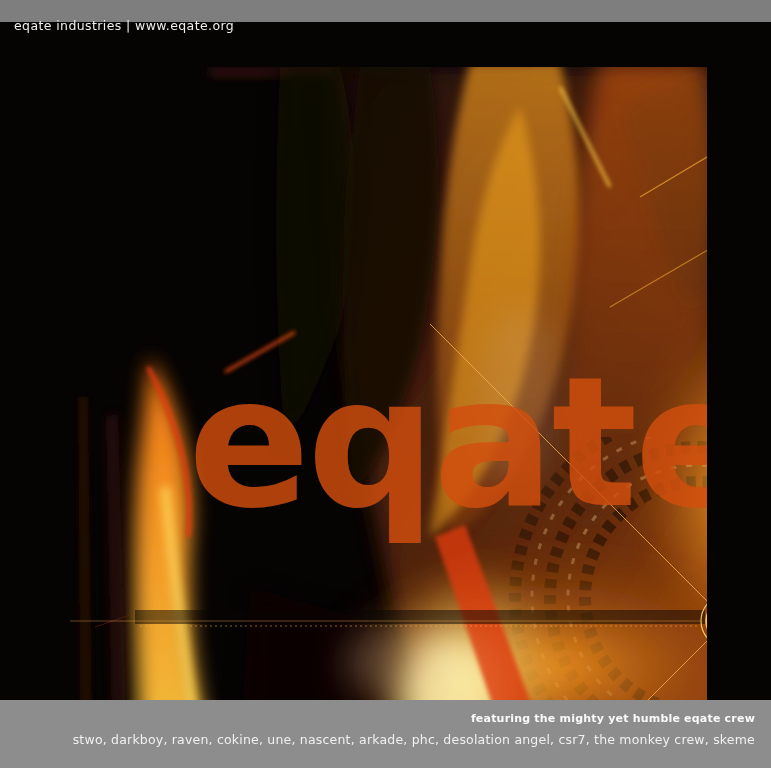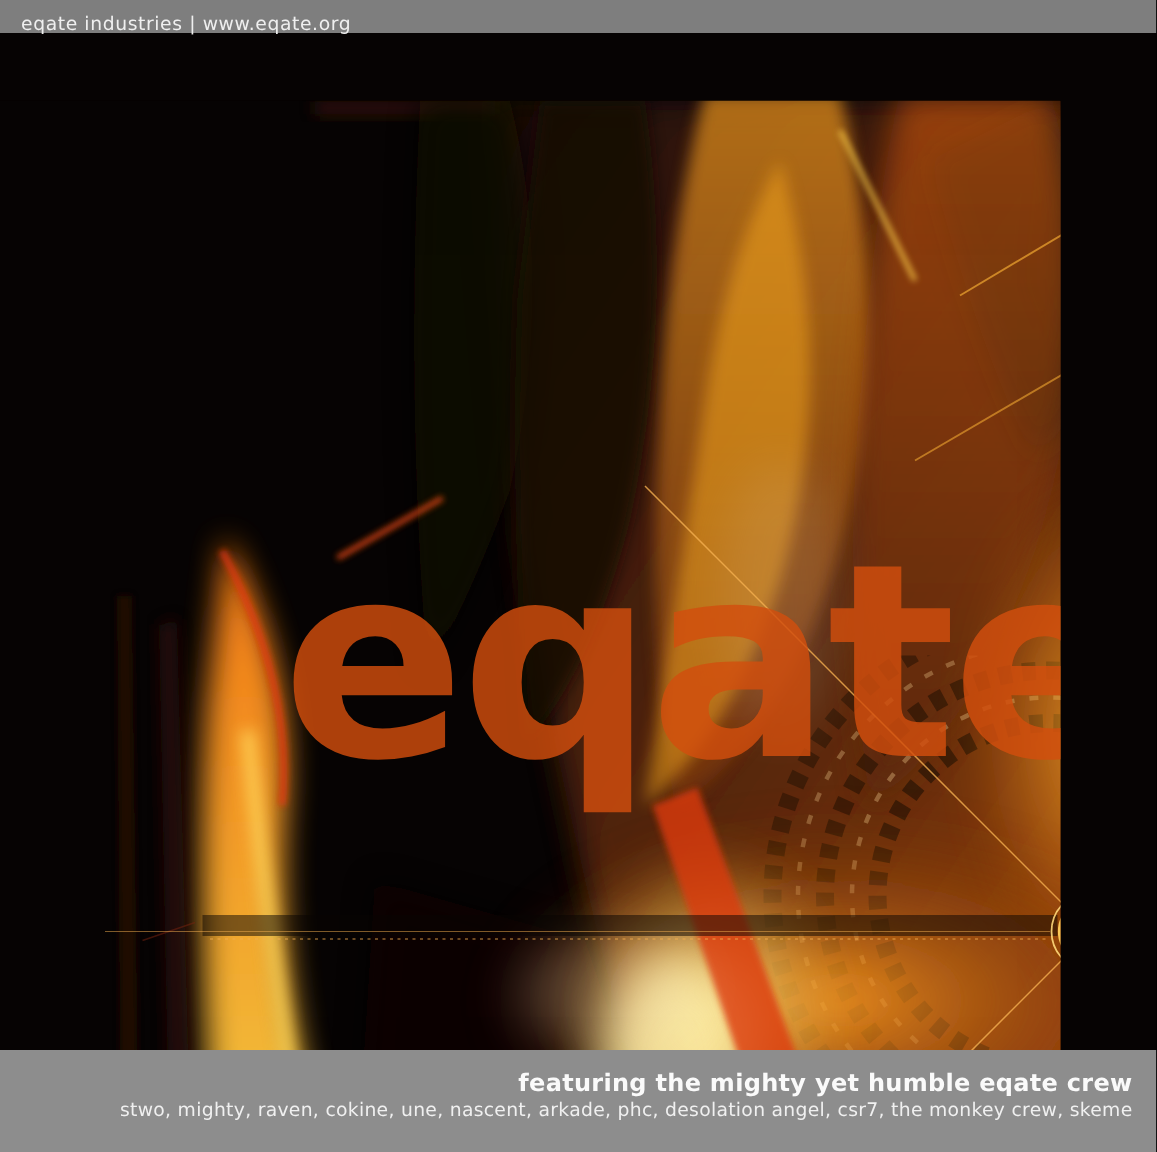--- a/index.html
+++ b/index.html
@@ -1,37 +1,37 @@
 <!DOCTYPE html>
 <html><head>
 <meta charset="utf-8">
 <style>
   html,body{margin:0;padding:0;background:#000;}
   .stage{position:relative;width:771px;height:768px;overflow:hidden;background:#060303;
          font-family:"DejaVu Sans","Liberation Sans",sans-serif;}
   
   .topbar{position:absolute;left:0;top:0;width:771px;height:22px;background:#7e7e7e;}
-  .topbar .brand{position:absolute;left:14px;top:5px;line-height:22px;font-size:12.5px;
+  .topbar .brand{position:absolute;left:14px;top:15px;line-height:22px;font-size:12.5px;
                  letter-spacing:.4px;color:#efefef;white-space:nowrap;}
   
   .art{position:absolute;left:0;top:22px;width:707px;height:678px;overflow:hidden;background:#060303;margin-top:45px;}
   .art svg{position:absolute;left:0;top:0;}
   .big-title{position:absolute;left:188px;top:286px;font-size:180px;font-weight:bold;
              letter-spacing:-3px;line-height:180px;color:rgba(210,78,14,.82);white-space:nowrap;}
   .subtitle{position:absolute;right:48px;top:421px;font-size:19.5px;letter-spacing:.3px;
             color:#dd5712;white-space:nowrap;}
   .vchant{position:absolute;left:731px;top:543px;transform:rotate(-90deg);transform-origin:0 0;
           font-size:9.5px;letter-spacing:.2px;color:#bb6a2e;white-space:nowrap;opacity:.92;}
   .strip{position:absolute;left:138px;top:545px;width:566px;font-family:"DejaVu Sans Mono","Liberation Mono",monospace;
          font-size:7px;letter-spacing:.35px;line-height:13px;color:#e29048;white-space:nowrap;overflow:hidden;}
   .uemono{position:absolute;left:712px;top:544px;width:30px;line-height:20px;text-align:right;
           font-size:16px;font-weight:bold;letter-spacing:-.5px;color:#f9a8d4;}
   
   .bottombar{position:absolute;left:0;top:700px;width:771px;height:68px;background:#8d8d8d;}
-  .tagline{position:absolute;right:16px;top:12px;font-size:16px;font-weight:bold;
+  .tagline{position:absolute;right:16px;top:12px;font-size:11px;font-weight:bold;
            letter-spacing:.2px;color:#fafafa;white-space:nowrap;}
   .crew{position:absolute;right:16px;top:32px;font-size:12.5px;letter-spacing:.2px;
         color:#f0f0f0;white-space:nowrap;}
 </style>
 </head>
 <body>
 
 <div class="stage">
 
   <div class="topbar">
@@ -169,16 +169,16 @@
       </g>
     </svg>
 
     <div class="big-title">eqate</div>
     <div class="vchant">ia ningursu ia ia Umduggu shamti shebui nehenkau addu nergal arralluia zixul zi azkak ia gula zi pazu alal u</div>
     <div class="uemono">ue</div>
   </div>
 
   <div class="bottombar">
     <div class="tagline">featuring the mighty yet humble eqate crew</div>
-    <div class="crew">stwo, mighty, raven, cokine, une, nascent, arkade, phc, desolation angel, csr7, the monkey crew, skeme</div>
+    <div class="crew">stwo, darkboy, raven, cokine, une, nascent, arkade, phc, desolation angel, csr7, the monkey crew, skeme</div>
   </div>
 
 </div>
 
 </body></html>

